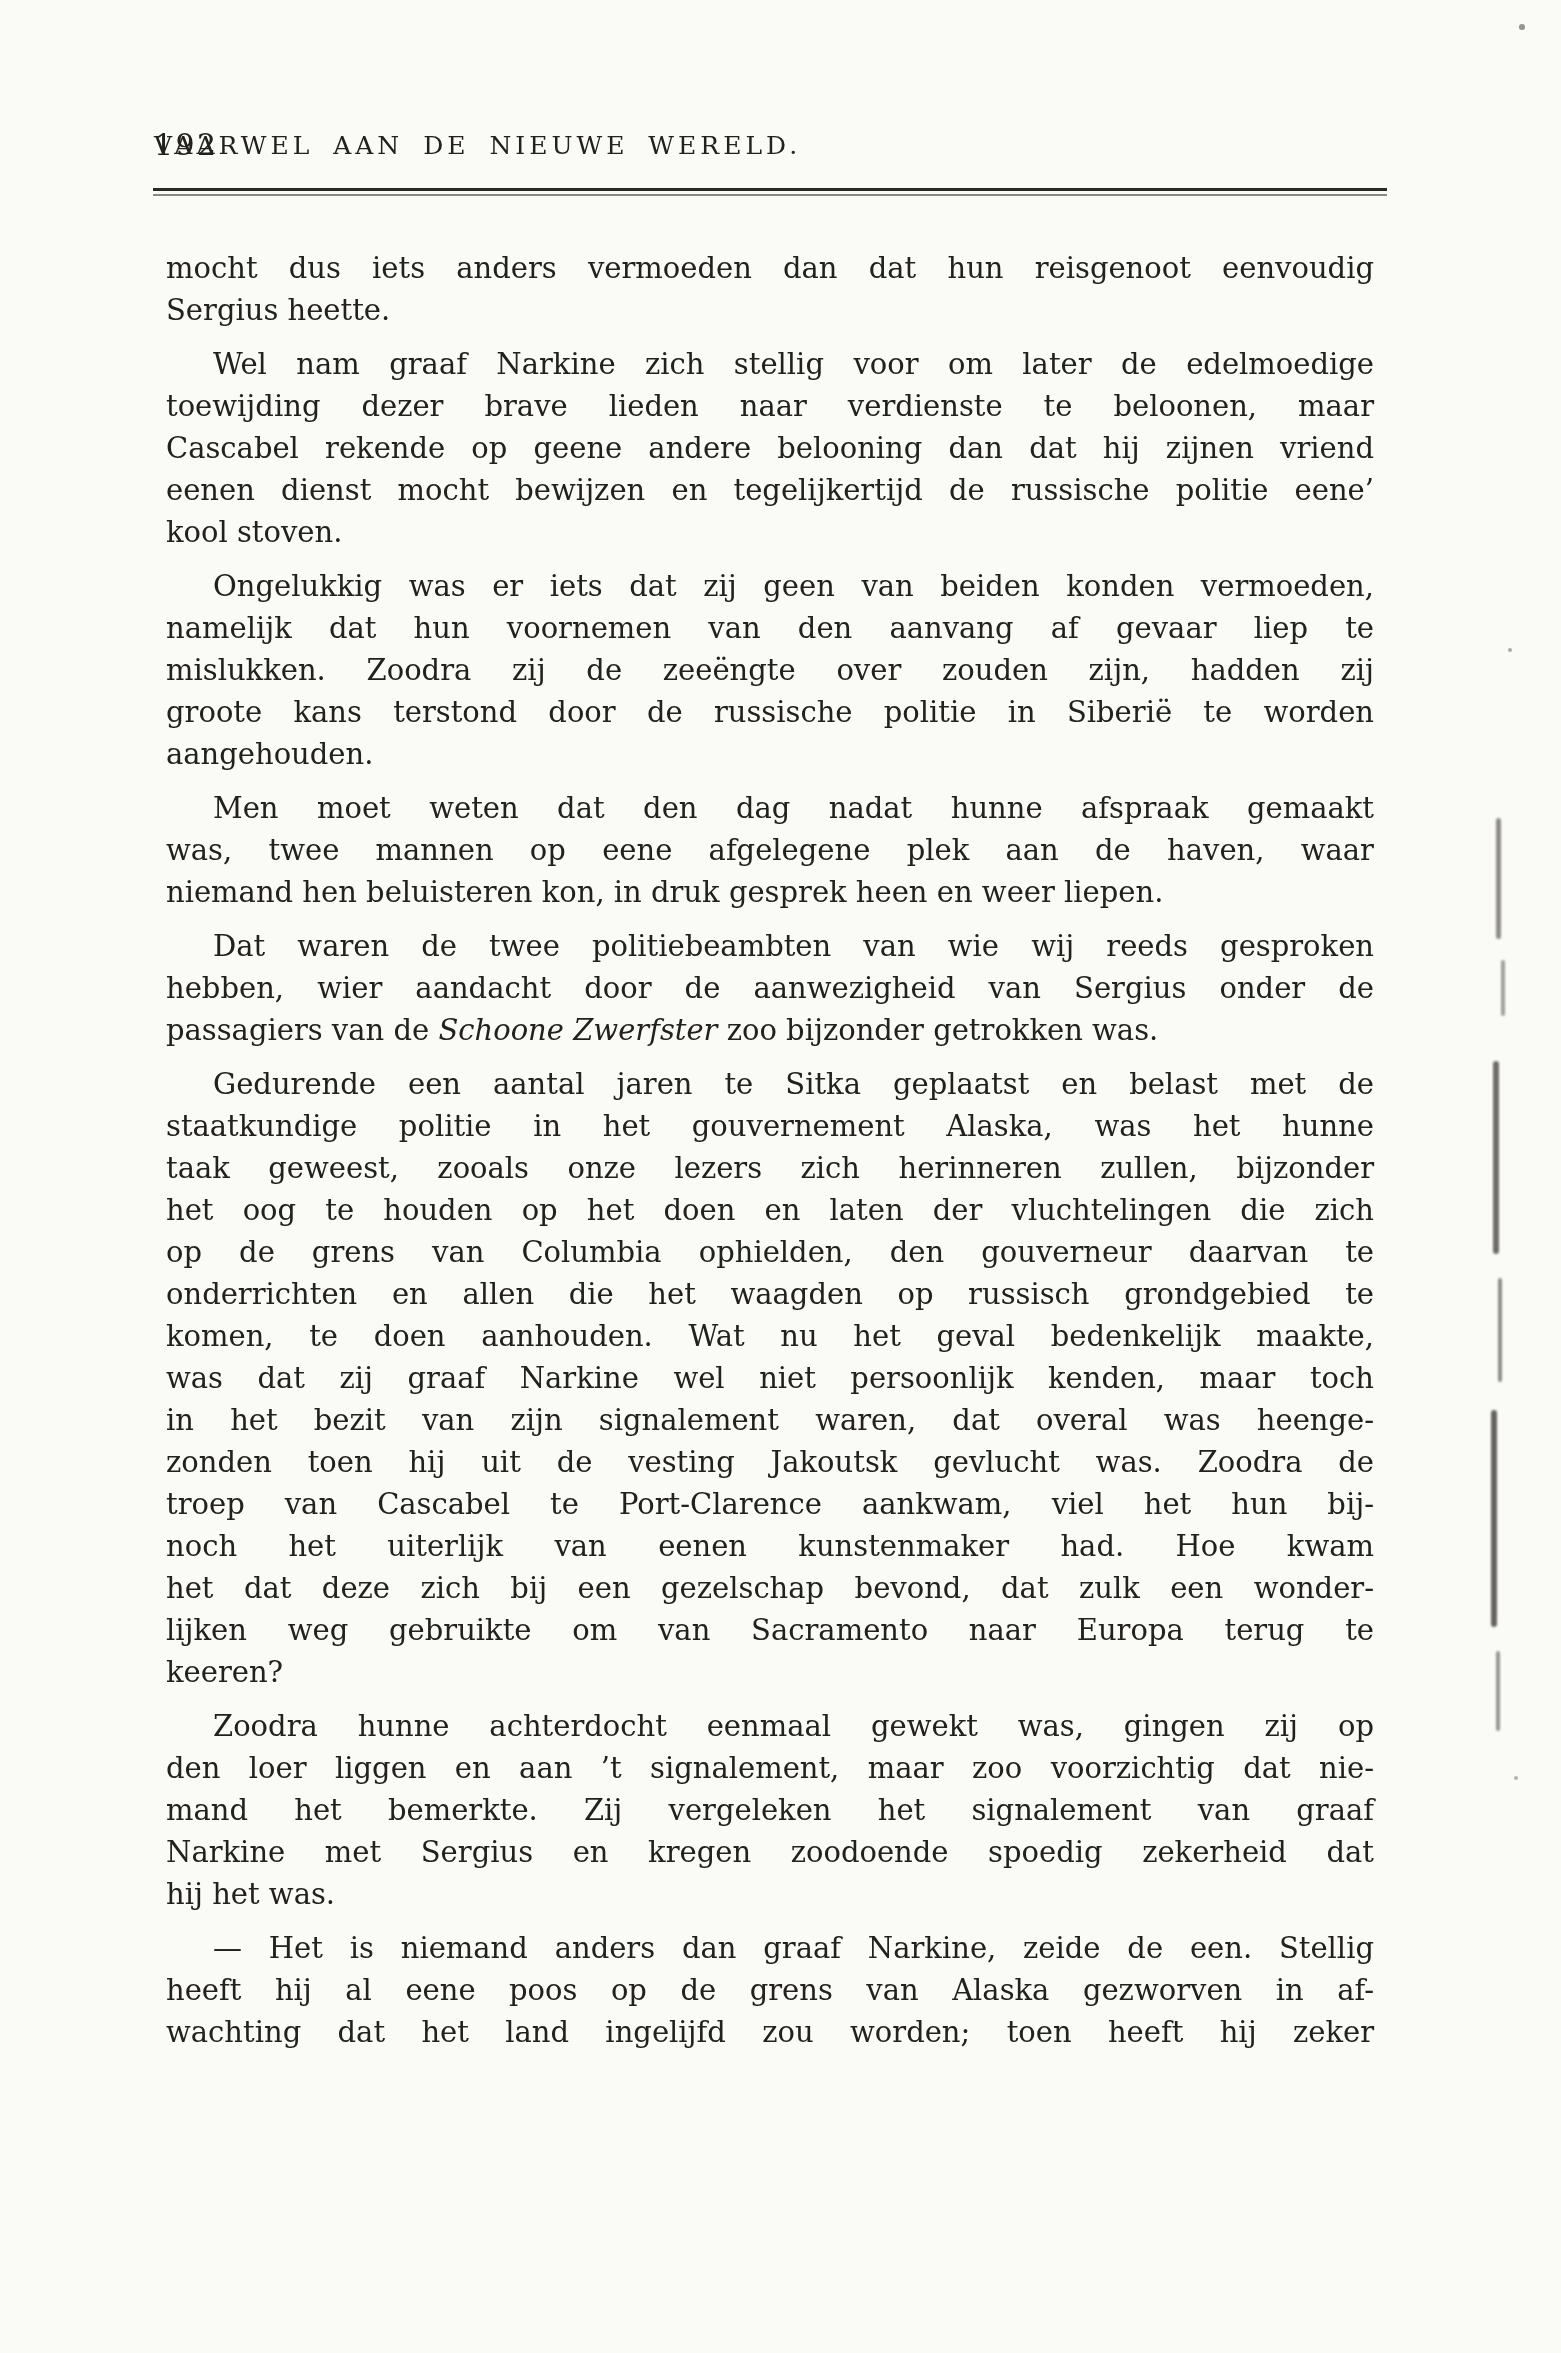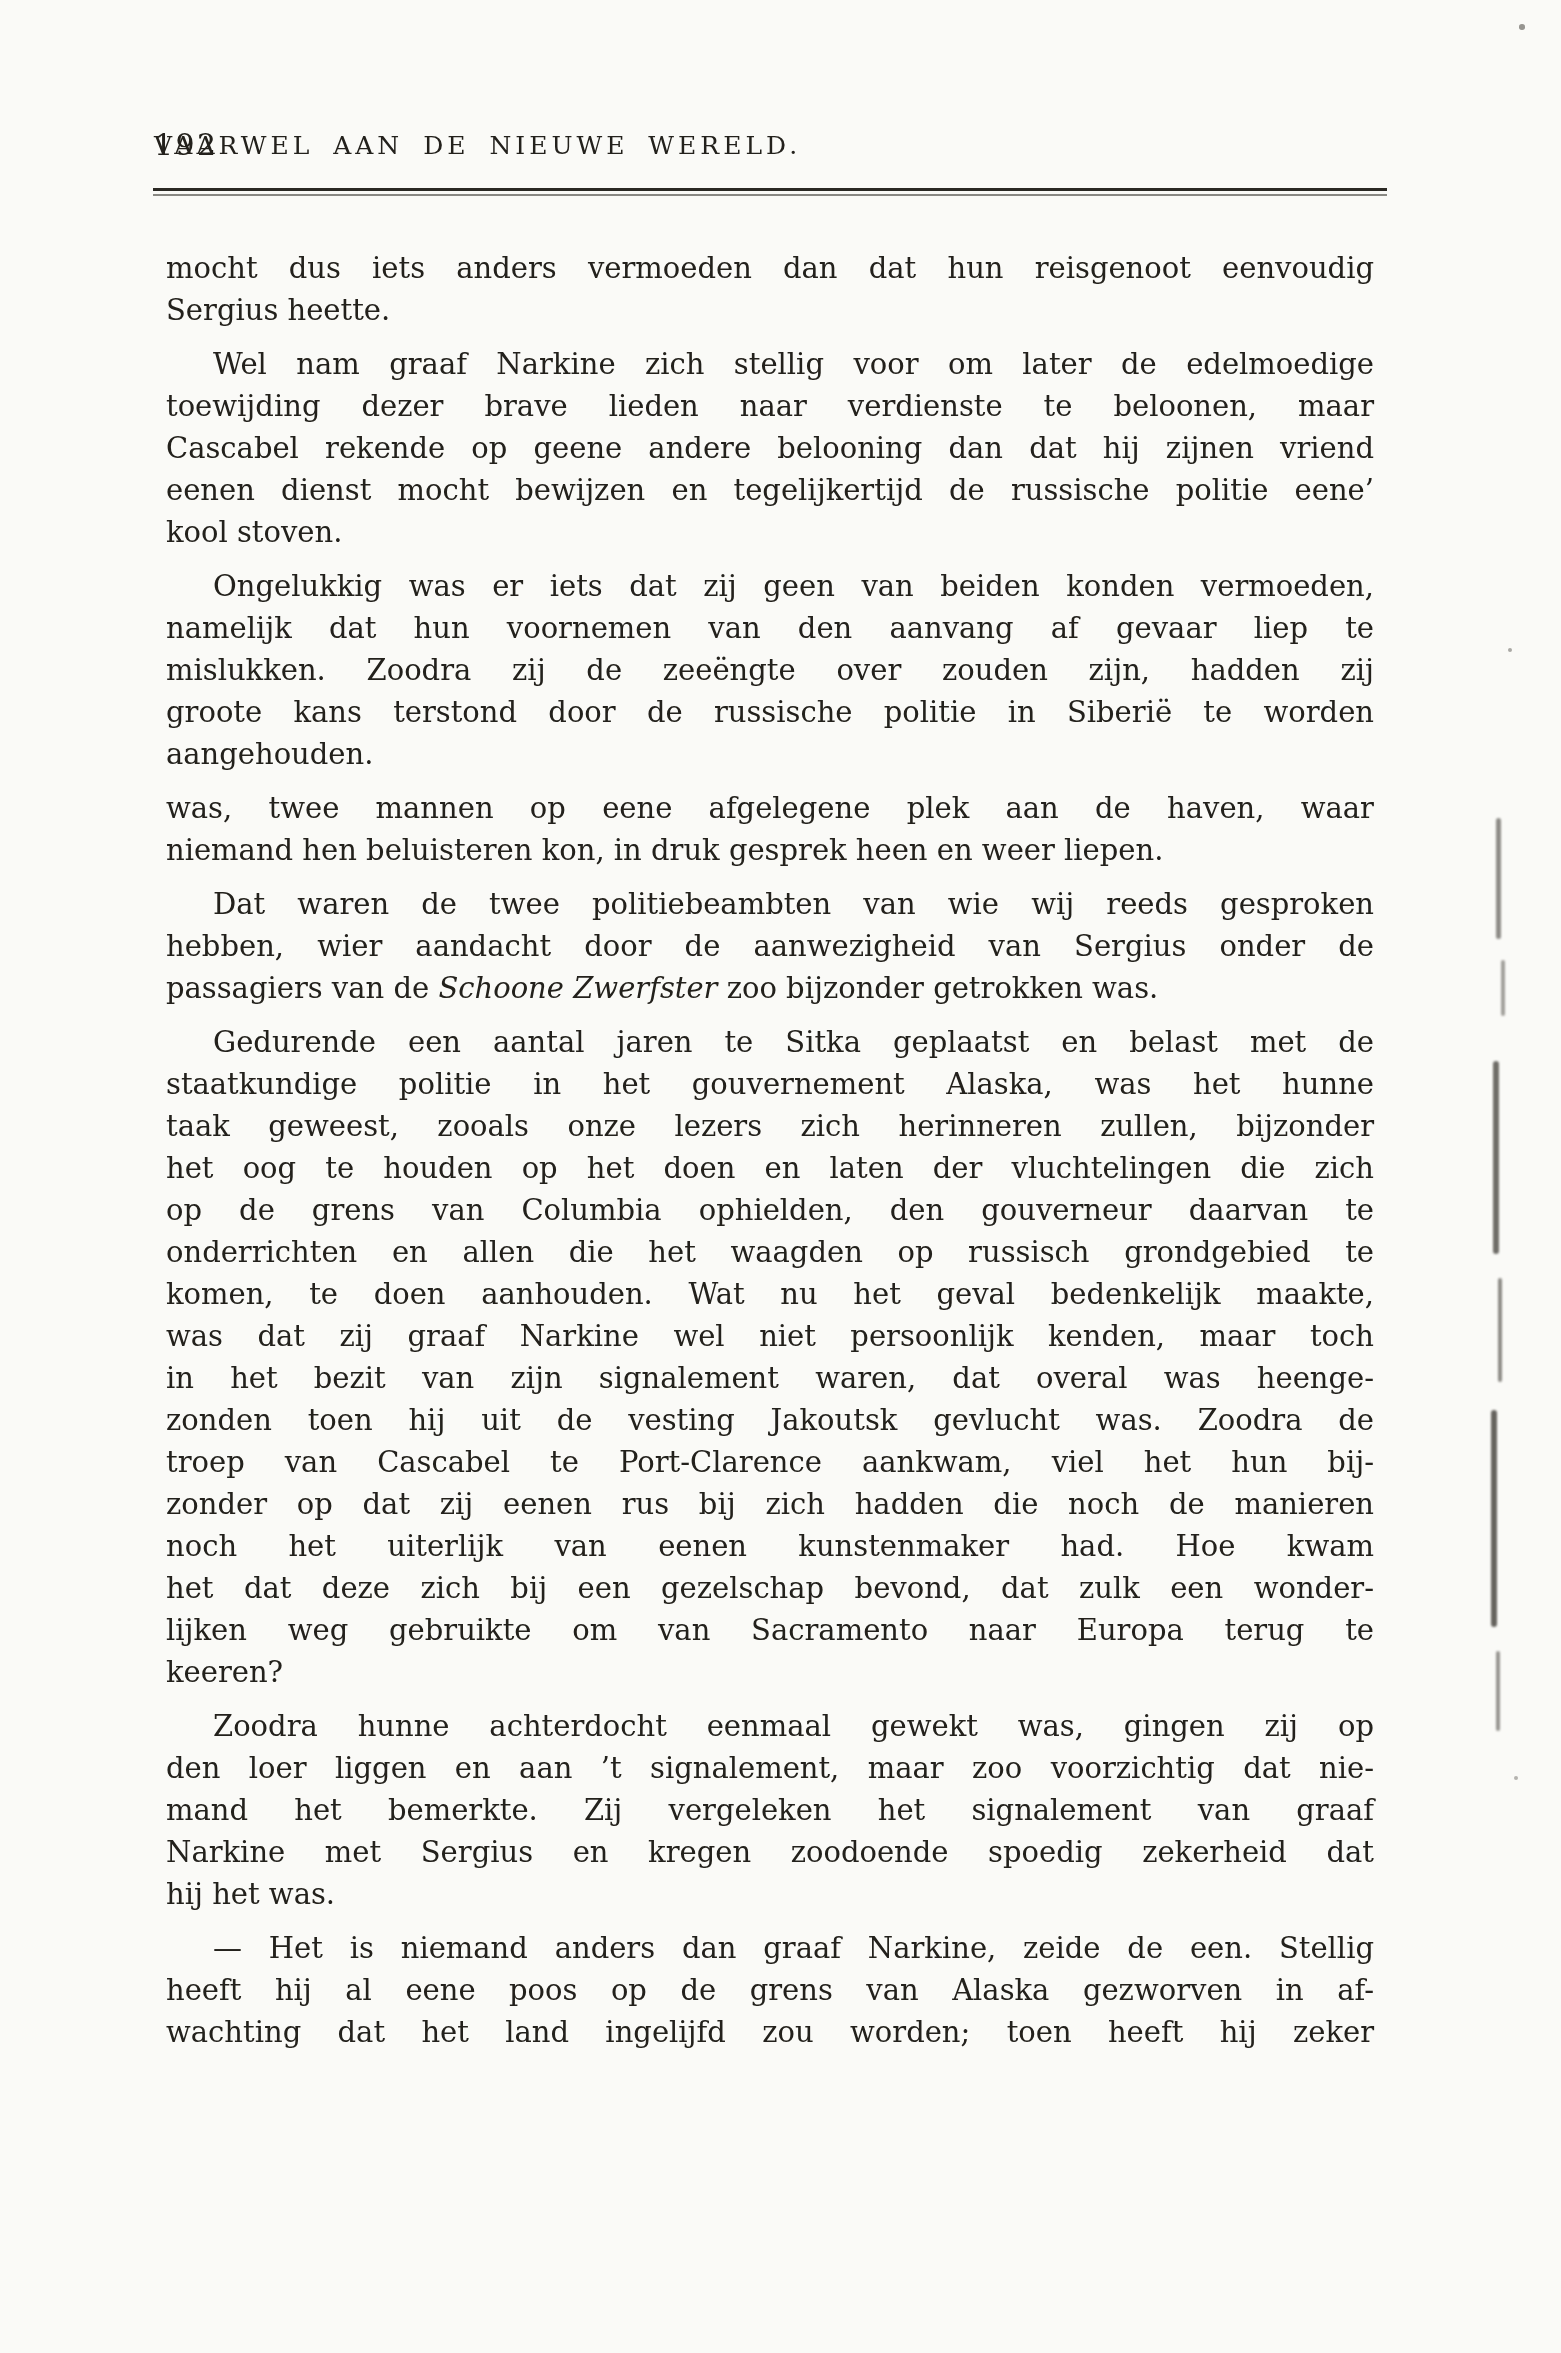--- a/index.html
+++ b/index.html
@@ -105,41 +105,41 @@
       <div class="line last"><span>kool stoven.</span></div>
     </div>
     <div class="paragraph">
       <div class="line indent"><span>Ongelukkig was er iets dat zij geen van beiden konden vermoeden,</span></div>
       <div class="line"><span>namelijk dat hun voornemen van den aanvang af gevaar liep te</span></div>
       <div class="line"><span>mislukken. Zoodra zij de zeeëngte over zouden zijn, hadden zij</span></div>
       <div class="line"><span>groote kans terstond door de russische politie in Siberië te worden</span></div>
       <div class="line last"><span>aangehouden.</span></div>
     </div>
     <div class="paragraph">
+      <div class="line indent"><span>Men moet weten dat den dag nadat hunne afspraak gemaakt</span></div>
       <div class="line"><span>was, twee mannen op eene afgelegene plek aan de haven, waar</span></div>
       <div class="line last"><span>niemand hen beluisteren kon, in druk gesprek heen en weer liepen.</span></div>
     </div>
     <div class="paragraph">
       <div class="line indent"><span>Dat waren de twee politiebeambten van wie wij reeds gesproken</span></div>
       <div class="line"><span>hebben, wier aandacht door de aanwezigheid van Sergius onder de</span></div>
       <div class="line last"><span>passagiers van de </span><i>Schoone Zwerfster</i><span> zoo bijzonder getrokken was.</span></div>
     </div>
     <div class="paragraph">
       <div class="line indent"><span>Gedurende een aantal jaren te Sitka geplaatst en belast met de</span></div>
       <div class="line"><span>staatkundige politie in het gouvernement Alaska, was het hunne</span></div>
       <div class="line"><span>taak geweest, zooals onze lezers zich herinneren zullen, bijzonder</span></div>
       <div class="line"><span>het oog te houden op het doen en laten der vluchtelingen die zich</span></div>
       <div class="line"><span>op de grens van Columbia ophielden, den gouverneur daarvan te</span></div>
       <div class="line"><span>onderrichten en allen die het waagden op russisch grondgebied te</span></div>
       <div class="line"><span>komen, te doen aanhouden. Wat nu het geval bedenkelijk maakte,</span></div>
       <div class="line"><span>was dat zij graaf Narkine wel niet persoonlijk kenden, maar toch</span></div>
       <div class="line"><span>in het bezit van zijn signalement waren, dat overal was heenge-</span></div>
       <div class="line"><span>zonden toen hij uit de vesting Jakoutsk gevlucht was. Zoodra de</span></div>
       <div class="line"><span>troep van Cascabel te Port-Clarence aankwam, viel het hun bij-</span></div>
-      <div class="line"><span>zonder op dat zij eenen rus bij zich hadden die noch de manieren</span></div>
       <div class="line"><span>noch het uiterlijk van eenen kunstenmaker had. Hoe kwam</span></div>
       <div class="line"><span>het dat deze zich bij een gezelschap bevond, dat zulk een wonder-</span></div>
       <div class="line"><span>lijken weg gebruikte om van Sacramento naar Europa terug te</span></div>
       <div class="line last"><span>keeren?</span></div>
     </div>
     <div class="paragraph">
       <div class="line indent"><span>Zoodra hunne achterdocht eenmaal gewekt was, gingen zij op</span></div>
       <div class="line"><span>den loer liggen en aan ’t signalement, maar zoo voorzichtig dat nie-</span></div>
       <div class="line"><span>mand het bemerkte. Zij vergeleken het signalement van graaf</span></div>
       <div class="line"><span>Narkine met Sergius en kregen zoodoende spoedig zekerheid dat</span></div>

